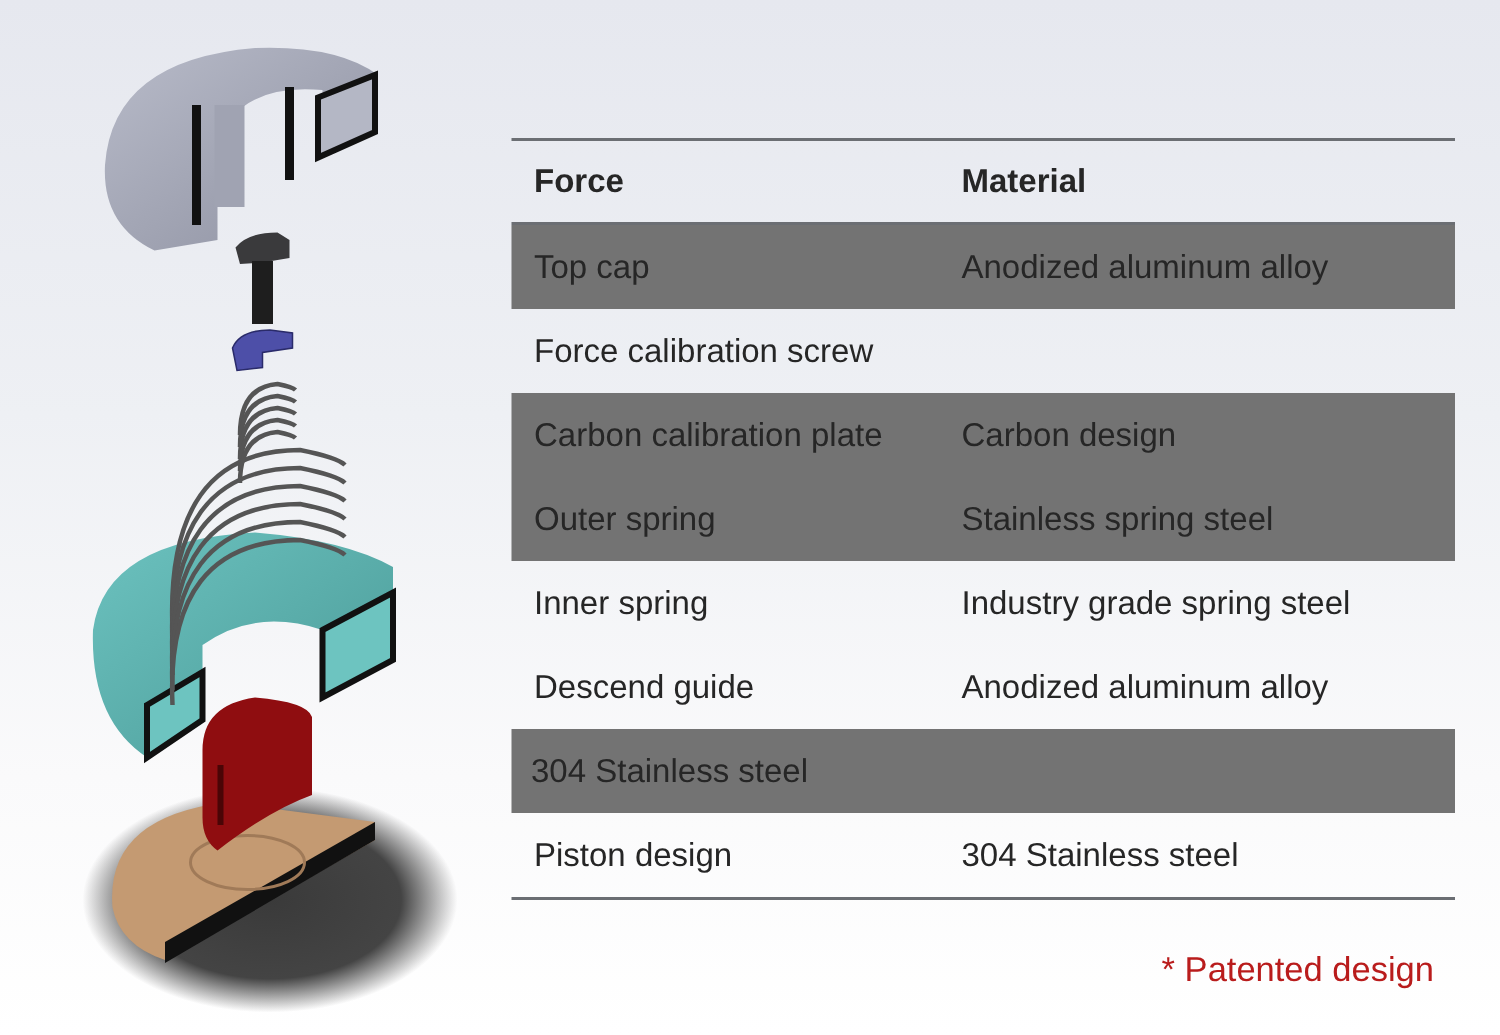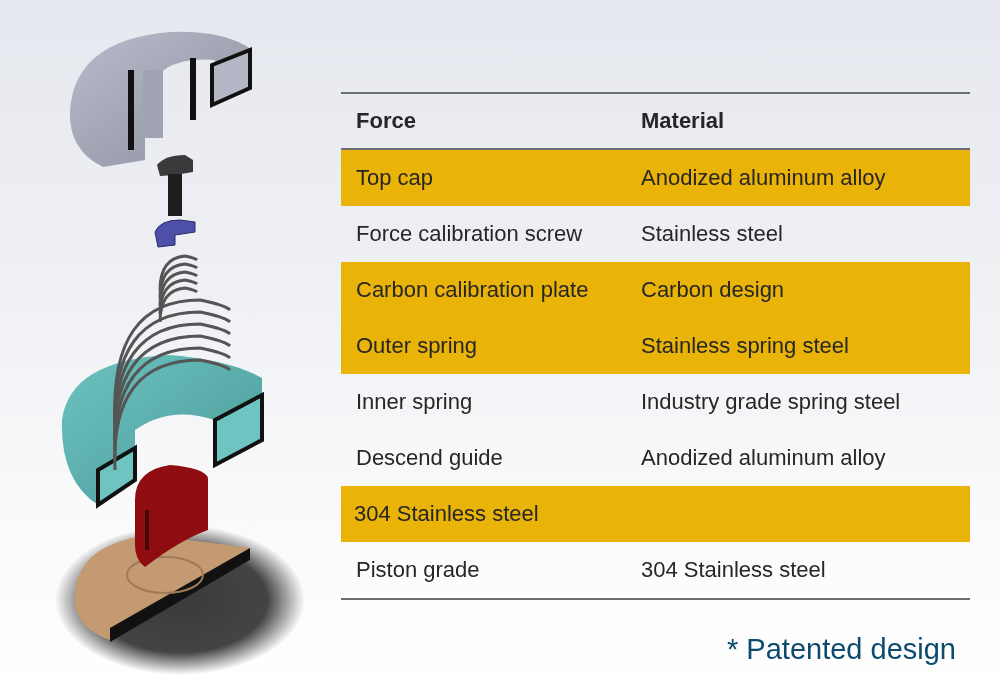--- a/index.html
+++ b/index.html
@@ -8,24 +8,24 @@
       background: linear-gradient(180deg, #e6e8ef 0%, #eef0f4 40%, #fafafb 75%, #ffffff 100%);
       font-family: "Liberation Sans", sans-serif;
     }
     #illustration { position: absolute; left: 0; top: 0; width: 330px; height: 690px; }
     #parts-table {
       position: absolute; left: 341px; top: 92px; width: 629px;
       border-top: 2px solid #6b6e73; border-bottom: 2px solid #6b6e73;
     }
     .trow { height: 56px; display: flex; align-items: center; font-size: 22px; color: #262626; }
     .trow.head { font-weight: bold; border-bottom: 2px solid #6b6e73; height: 54px; }
-    .trow.shade { background: #eab308; }
+    .trow.shade { background: #737373; }
     .c1 { width: 287px; padding-left: 15px; box-sizing: border-box; }
     .c2 { flex: 1; padding-left: 0; margin-left: 13px; }
-    #footnote { position: absolute; right: 44px; top: 633px; font-size: 29px; color: #0c4a6e; }
+    #footnote { position: absolute; right: 44px; top: 633px; font-size: 23px; color: #b91c1c; }
   </style>
 </head>
 <body>
 
 <svg id="illustration" viewBox="0 0 330 690">
   <defs>
     <radialGradient id="shadowGrad" cx="50%" cy="50%" r="50%">
       <stop offset="0%" stop-color="#3a3a3a"></stop>
       <stop offset="70%" stop-color="#444"></stop>
       <stop offset="100%" stop-color="#444" stop-opacity="0"></stop>
@@ -95,21 +95,20 @@
   <div class="trow head">
     <div class="c1">Force</div>
     <div class="c2">Material</div>
   </div>
   <div class="trow shade">
     <div class="c1">Top cap</div>
     <div class="c2">Anodized aluminum alloy</div>
   </div>
   <div class="trow">
     <div class="c1">Force calibration screw</div>
-    <div class="c2">Stainless steel</div>
   </div>
   <div class="trow shade">
     <div class="c1">Carbon calibration plate</div>
     <div class="c2">Carbon design</div>
   </div>
   <div class="trow shade">
     <div class="c1">Outer spring</div>
     <div class="c2">Stainless spring steel</div>
   </div>
   <div class="trow">
@@ -117,18 +116,18 @@
     <div class="c2">Industry grade spring steel</div>
   </div>
   <div class="trow">
     <div class="c1">Descend guide</div>
     <div class="c2">Anodized aluminum alloy</div>
   </div>
   <div class="trow shade">
     <div class="c2">304 Stainless steel</div>
   </div>
   <div class="trow">
-    <div class="c1">Piston grade</div>
+    <div class="c1">Piston design</div>
     <div class="c2">304 Stainless steel</div>
   </div>
 </div>
 
 <div id="footnote">* Patented design</div>
 
 </body></html>

